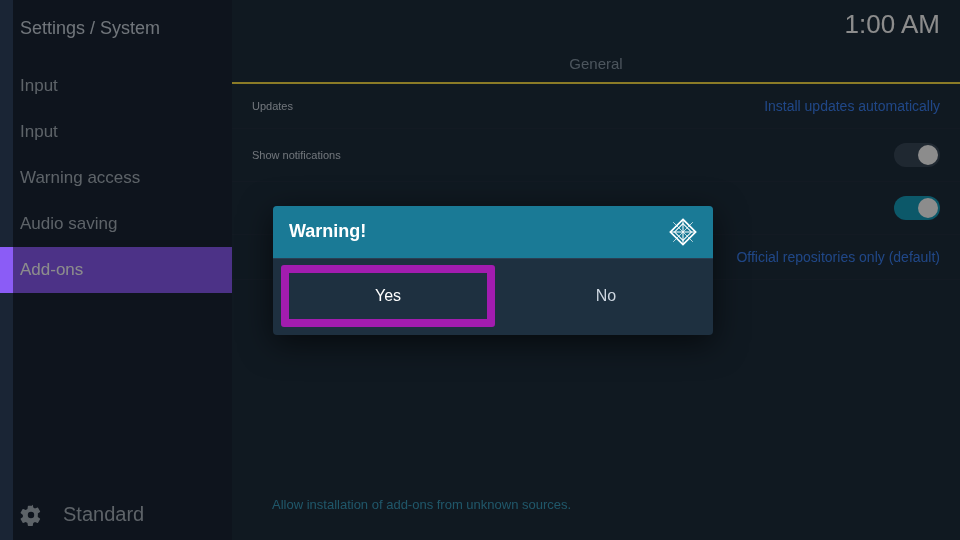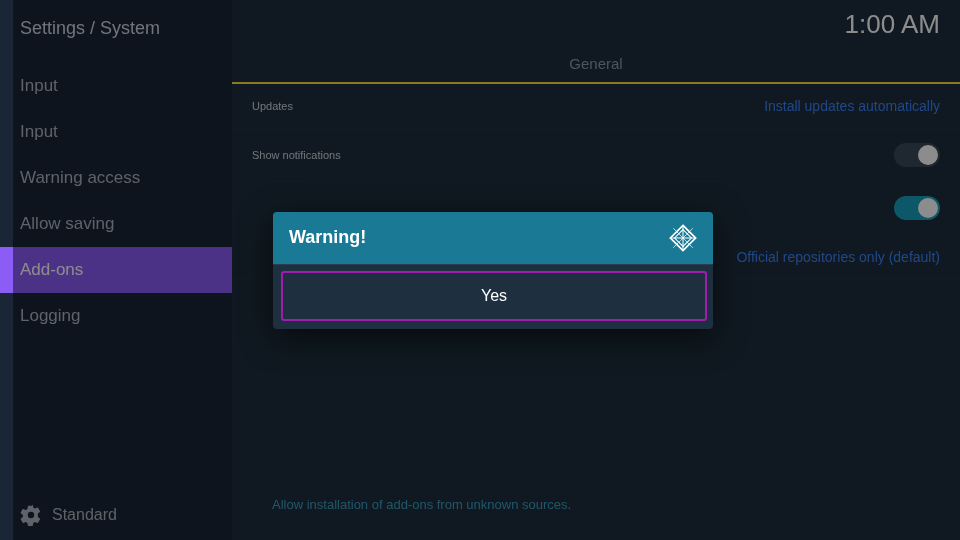--- a/index.html
+++ b/index.html
@@ -47,23 +47,23 @@
 
     .sidebar-item.active {
       background: #8b5cf6;
       color: #fff;
     }
 
     .sidebar-footer {
       padding: 14px 20px;
       display: flex;
       align-items: center;
-      gap: 10px;
+      gap: 21px;
       color: #aab4be;
-      font-size: 16px;
+      font-size: 20px;
       text-align: center;
     }
 
     .gear-icon {
       width: 22px;
       height: 22px;
     }
 
     
     .main {
@@ -203,21 +203,21 @@
       padding: 14px 0;
       text-align: center;
       font-size: 16px;
       cursor: pointer;
       color: #cdd6e0;
       background: transparent;
       border: none;
     }
 
     .dialog-btn.yes {
-      border: 2px solid #a21caf;
+      border: 8px solid #a21caf;
       color: #fff;
       margin: 6px 6px 8px 8px;
       border-radius: 3px;
     }
 
     .dialog-btn.no {
       color: #cdd6e0;
       margin: 6px 8px 8px 6px;
     }
 
@@ -243,27 +243,24 @@
     <div class="sidebar-item">
       <span>Input</span>
     </div>
     <div class="sidebar-item">
       <span>Input</span>
     </div>
     <div class="sidebar-item">
       <span>Warning access</span>
     </div>
     <div class="sidebar-item">
-      <span>Allow saving</span>
+      <span>Audio saving</span>
     </div>
     <div class="sidebar-item active">
       <span>Add-ons</span>
-    </div>
-    <div class="sidebar-item">
-      <span>Logging</span>
     </div>
   </nav>
   <div class="sidebar-footer">
     <svg class="gear-icon" viewBox="0 0 24 24" fill="#aab4be">
       <path d="M12 15.5A3.5 3.5 0 018.5 12 3.5 3.5 0 0112 8.5a3.5 3.5 0 013.5 3.5 3.5 3.5 0 01-3.5 3.5m7.43-2.92c.04-.36.07-.73.07-1.08s-.03-.73-.07-1.08l2.32-1.81c.21-.16.27-.45.13-.68l-2.2-3.81c-.14-.23-.42-.31-.65-.23l-2.73 1.1c-.57-.44-1.18-.8-1.84-1.09l-.42-2.9A.54.54 0 0013.5 2h-4.4a.54.54 0 00-.54.46l-.41 2.9c-.66.29-1.28.65-1.84 1.09L3.57 5.35c-.23-.08-.51 0-.65.23L.72 9.39a.53.53 0 00.13.68l2.32 1.81C3.13 12.27 3.1 12.63 3.1 13s.03.73.07 1.08l-2.32 1.81a.53.53 0 00-.13.68l2.2 3.81c.14.23.42.31.65.23l2.73-1.1c.56.44 1.18.8 1.84 1.09l.41 2.9c.06.26.28.46.54.46h4.4c.26 0 .48-.2.54-.46l.41-2.9c.66-.29 1.28-.65 1.84-1.09l2.73 1.1c.23.08.51 0 .65-.23l2.2-3.81a.53.53 0 00-.13-.68l-2.32-1.81z"></path>
     </svg>
     <span>Standard</span>
   </div>
 </div>
 
@@ -312,15 +309,16 @@
         <polygon points="20,2 38,20 20,38 2,20" fill="none" stroke="white" stroke-width="2.5"></polygon>
         <polygon points="20,8 32,20 20,32 8,20" fill="none" stroke="white" stroke-width="1.5"></polygon>
         <line x1="20" y1="2" x2="20" y2="38" stroke="white" stroke-width="1.5"></line>
         <line x1="2" y1="20" x2="38" y2="20" stroke="white" stroke-width="1.5"></line>
         <line x1="6" y1="6" x2="34" y2="34" stroke="white" stroke-width="1"></line>
         <line x1="34" y1="6" x2="6" y2="34" stroke="white" stroke-width="1"></line>
       </svg>
     </div>
     <div class="dialog-buttons">
       <button class="dialog-btn yes">Yes</button>
+      <button class="dialog-btn no">No</button>
     </div>
   </div>
 </div>
 
 </body></html>

